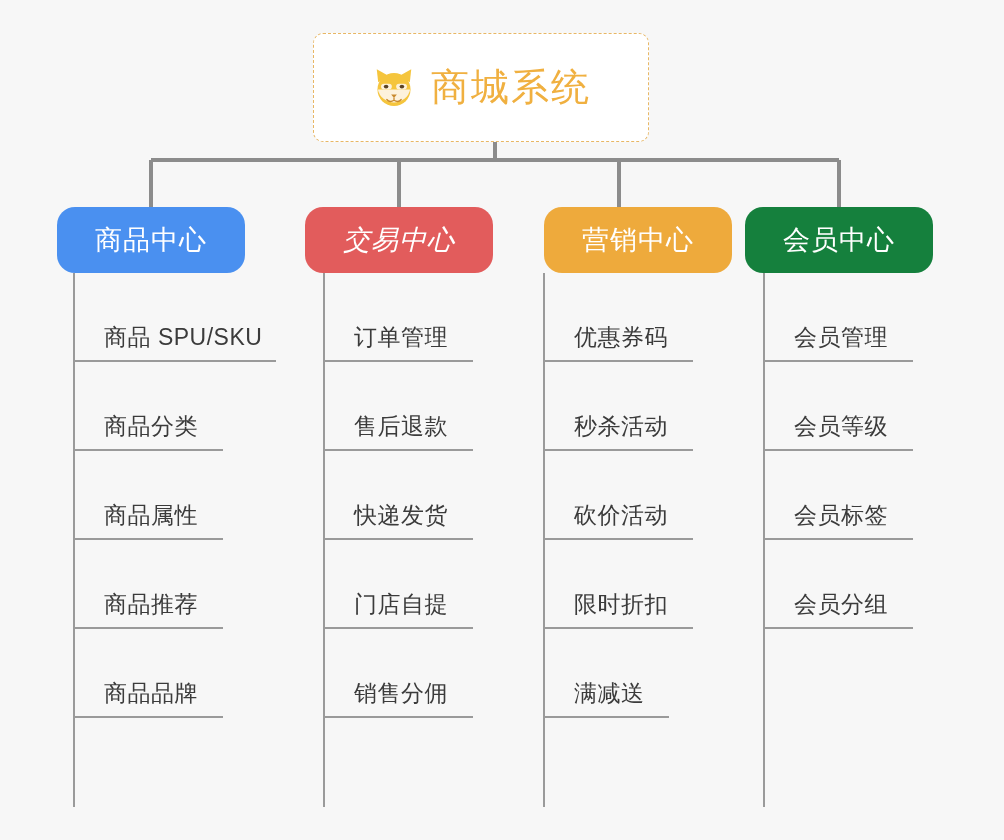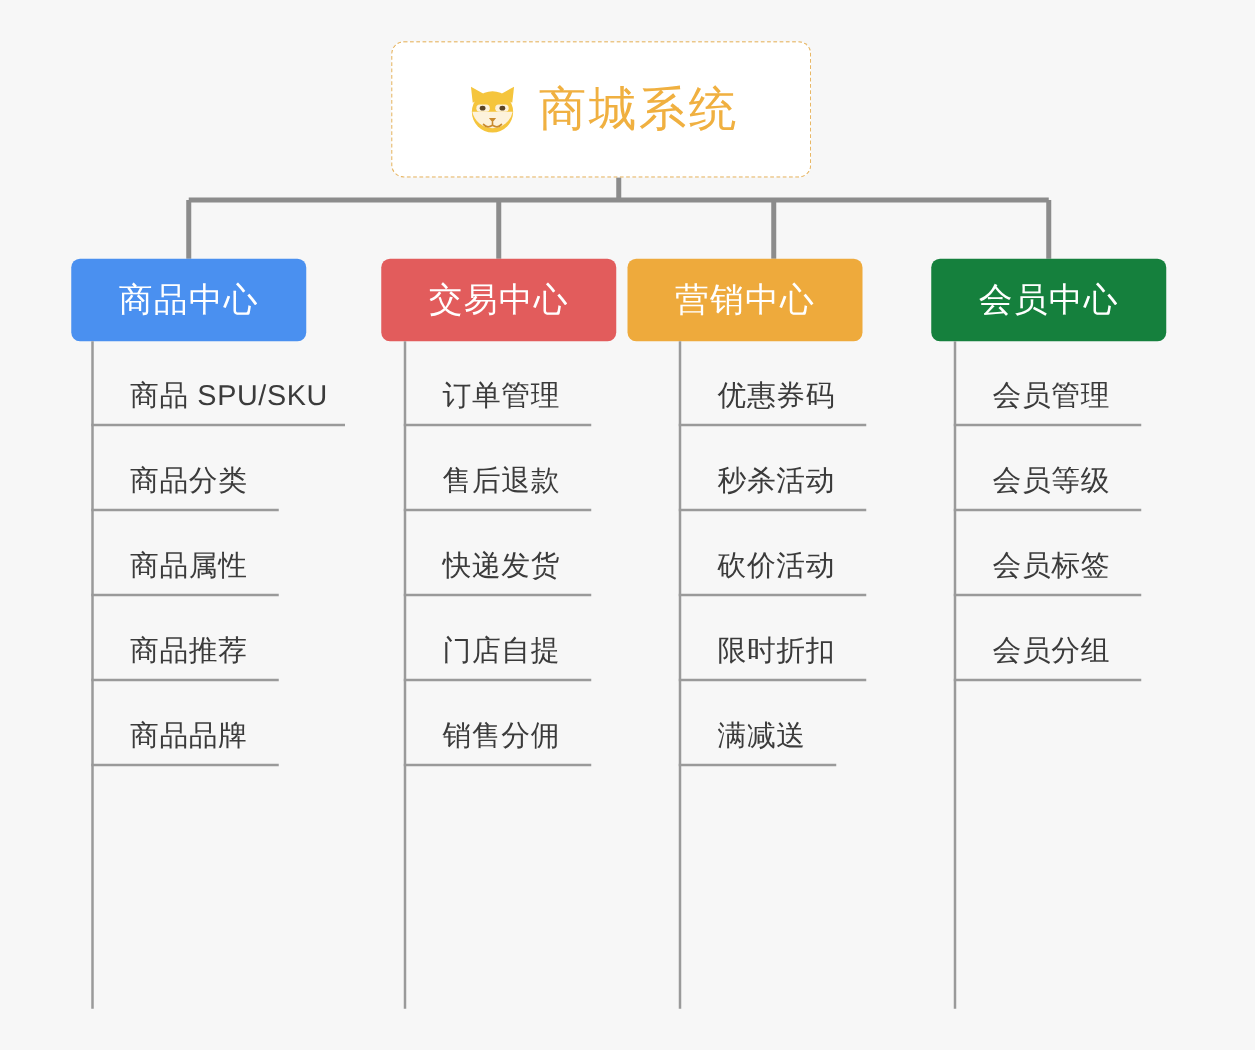--- a/index.html
+++ b/index.html
@@ -64,21 +64,21 @@
     letter-spacing: 2px;
     white-space: nowrap;
   }
 
   
   .category-box {
     position: absolute;
     top: 207px;
     width: 188px;
     height: 66px;
-    border-radius: 7px;
+    border-radius: 18px;
     display: flex;
     align-items: center;
     justify-content: center;
     box-sizing: border-box;
   }
   .category-box .category-label {
     font-size: 27px;
     color: #ffffff;
     letter-spacing: 1px;
     white-space: nowrap;
@@ -92,21 +92,21 @@
   }
   .leaf-column .column-spine {
     position: absolute;
     left: 0;
     top: 0;
     width: 2px;
     background: #9a9a9a;
   }
   .leaf-item {
     position: relative;
-    height: 68px;
+    height: 89px;
     box-sizing: border-box;
   }
   .leaf-item .leaf-label {
     position: absolute;
     left: 31px;
     bottom: 9px;
     font-size: 23px;
     color: #3b3b3b;
     white-space: nowrap;
     letter-spacing: 0.5px;
@@ -174,21 +174,21 @@
         </div>
         <div class="leaf-item">
           <span class="leaf-label">商品推荐</span>
           <div class="leaf-rule" style="width: 150px;"></div>
         </div>
         <div class="leaf-item">
           <span class="leaf-label">商品品牌</span>
           <div class="leaf-rule" style="width: 150px;"></div>
         </div>
       </div>
-      <div class="category-box" style="left: 305px; background: rgb(226, 92, 92);">
+      <div class="category-box" style="left: 305px; background: rgb(226, 92, 92); font-style: italic;">
         <span class="category-label">交易中心</span>
       </div>
       <div class="leaf-column" style="left: 323px;">
         <div class="column-spine" style="height: 534px;"></div>
         <div class="leaf-item">
           <span class="leaf-label">订单管理</span>
           <div class="leaf-rule" style="width: 150px;"></div>
         </div>
         <div class="leaf-item">
           <span class="leaf-label">售后退款</span>
@@ -200,21 +200,21 @@
         </div>
         <div class="leaf-item">
           <span class="leaf-label">门店自提</span>
           <div class="leaf-rule" style="width: 150px;"></div>
         </div>
         <div class="leaf-item">
           <span class="leaf-label">销售分佣</span>
           <div class="leaf-rule" style="width: 150px;"></div>
         </div>
       </div>
-      <div class="category-box" style="left: 502px; background: rgb(238, 170, 60);">
+      <div class="category-box" style="left: 544px; background: rgb(238, 170, 60);">
         <span class="category-label">营销中心</span>
       </div>
       <div class="leaf-column" style="left: 543px;">
         <div class="column-spine" style="height: 534px;"></div>
         <div class="leaf-item">
           <span class="leaf-label">优惠券码</span>
           <div class="leaf-rule" style="width: 150px;"></div>
         </div>
         <div class="leaf-item">
           <span class="leaf-label">秒杀活动</span>

